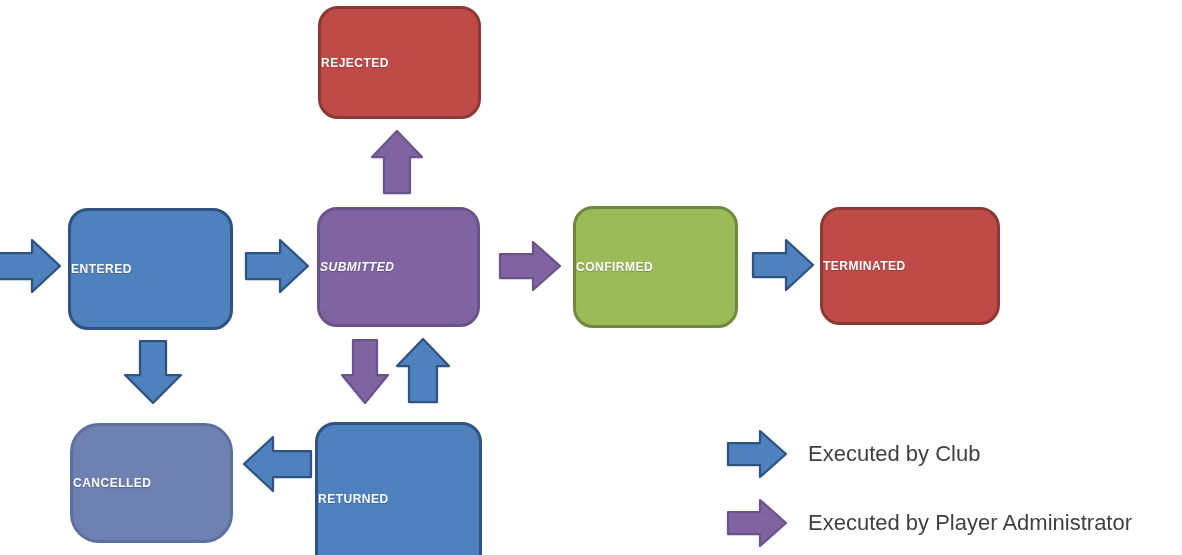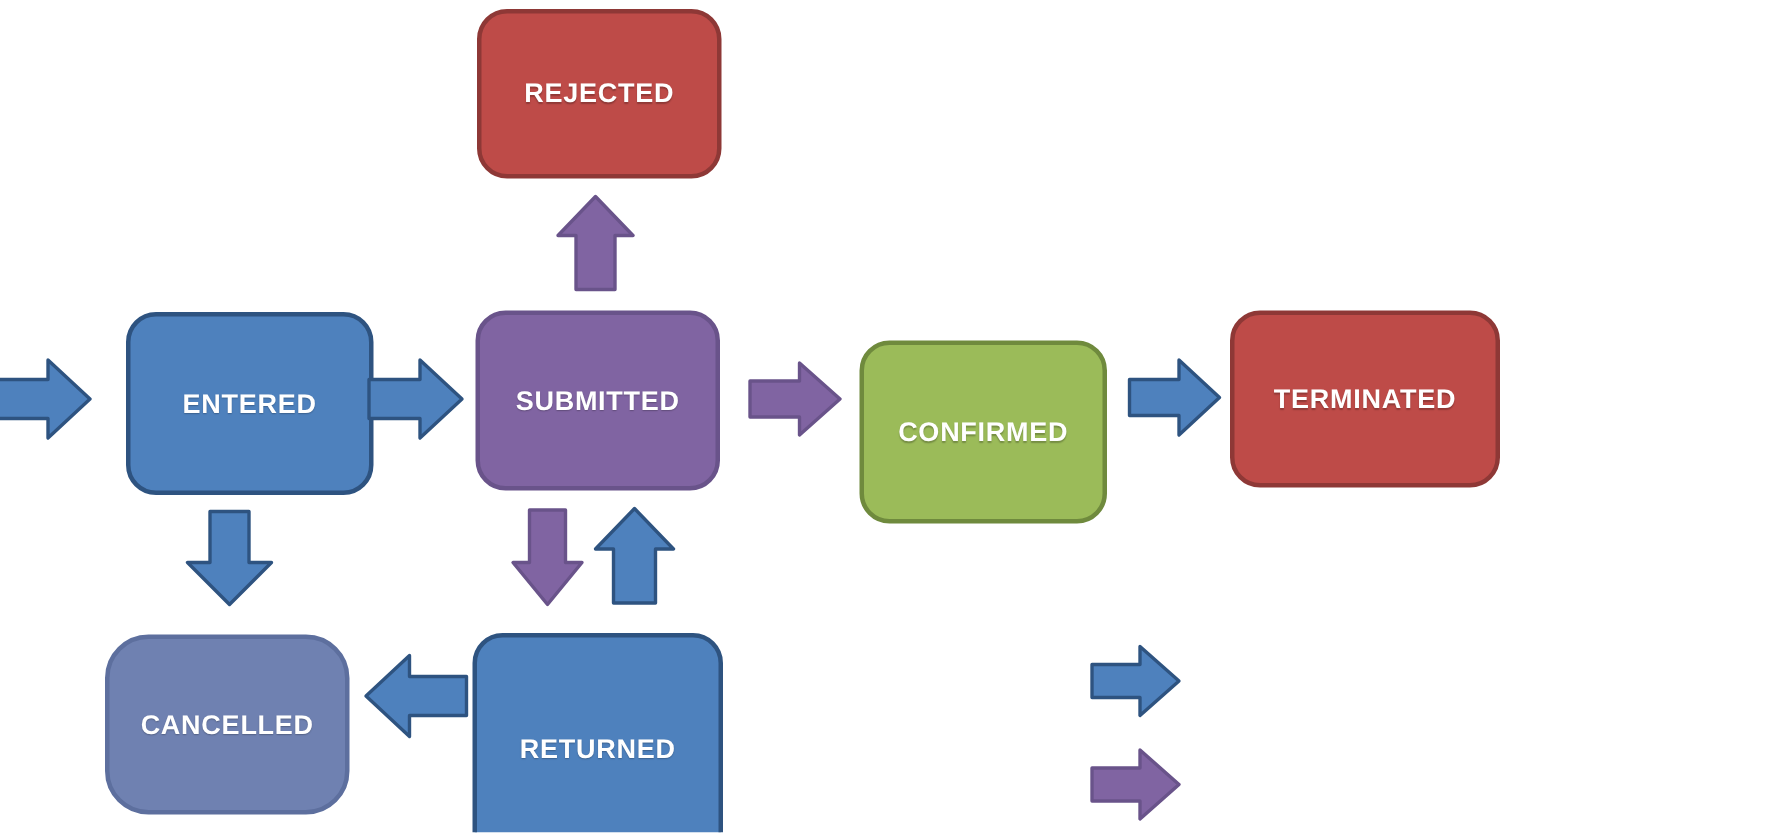--- a/index.html
+++ b/index.html
@@ -8,29 +8,29 @@
     width:1182px;height:555px;
     background:#ffffff;
     overflow:hidden;
     font-family:"Liberation Sans", sans-serif;
   }
   .node{
     position:absolute;
     box-sizing:border-box;
     border:3px solid;
     border-radius:20px;
-    display:flex;align-items:center;justify-content:center;
+    display:flex;align-items:center;
     color:#ffffff;
     font-weight:bold;
-    font-size:18px;
+    font-size:12px;
     letter-spacing:0.5px;
     text-shadow:0 1px 1px rgba(0,0,0,0.25);
   }
   .c-blue  {background:var(--c-blue);  border-color:var(--c-blue_dark);}
-  .c-purple{background:var(--c-purple);border-color:var(--c-purple_dark);}
+  .c-purple{background:var(--c-purple);border-color:var(--c-purple_dark);font-style:italic;}
   .c-red   {background:var(--c-red);   border-color:var(--c-red_dark);}
   .c-green {background:var(--c-green); border-color:var(--c-green_dark);}
   .c-slate {background:var(--c-slate); border-color:var(--c-slate_dark);}
 
   .arr{position:absolute;overflow:visible;}
   .arr polygon{stroke-width:2.25;stroke-linejoin:round;}
   .arr-blue polygon  {fill:var(--c-blue);  stroke:var(--c-blue_dark);}
   .arr-purple polygon{fill:var(--c-purple);stroke:var(--c-purple_dark);}
 
   .legend-row{
@@ -44,29 +44,29 @@
 </style>
 </head>
 <body>
 
 <div class="canvas">
 
   <div class="node c-red" style="left:318px;top:6px;width:163px;height:113px;">
     <span>REJECTED</span>
   </div>
 
-  <div class="node c-blue" style="left:84px;top:208px;width:165px;height:122px;">
+  <div class="node c-blue" style="left:68px;top:208px;width:165px;height:122px;">
     <span>ENTERED</span>
   </div>
 
   <div class="node c-purple" style="left:317px;top:207px;width:163px;height:120px;">
     <span>SUBMITTED</span>
   </div>
 
-  <div class="node c-green" style="left:573px;top:206px;width:165px;height:122px;margin-top:21px;">
+  <div class="node c-green" style="left:573px;top:206px;width:165px;height:122px;">
     <span>CONFIRMED</span>
   </div>
 
   <div class="node c-red" style="left:820px;top:207px;width:180px;height:118px;">
     <span>TERMINATED</span>
   </div>
 
   <div class="node c-slate" style="left:70px;top:423px;width:163px;height:120px;border-radius:29px;">
     <span>CANCELLED</span>
   </div>
@@ -108,21 +108,23 @@
   </svg>
 
   <svg class="arr arr-blue" style="left:244px;top:437px;" width="67" height="54">
     <polygon points="67,14 29,14 29,0 0,27 29,54 29,40 67,40"></polygon>
   </svg>
 
   <div class="legend-row" style="left:728px;top:431px;">
     <svg class="arr arr-blue" width="58" height="46">
       <polygon points="0,12 32,12 32,0 58,23 32,46 32,34 0,34"></polygon>
     </svg>
+    <span>Executed by Club</span>
   </div>
 
   <div class="legend-row" style="left:728px;top:500px;">
     <svg class="arr arr-purple" width="58" height="46">
       <polygon points="0,12 32,12 32,0 58,23 32,46 32,34 0,34"></polygon>
     </svg>
+    <span>Executed by Player Administrator</span>
   </div>
 
 </div>
 
 </body></html>

